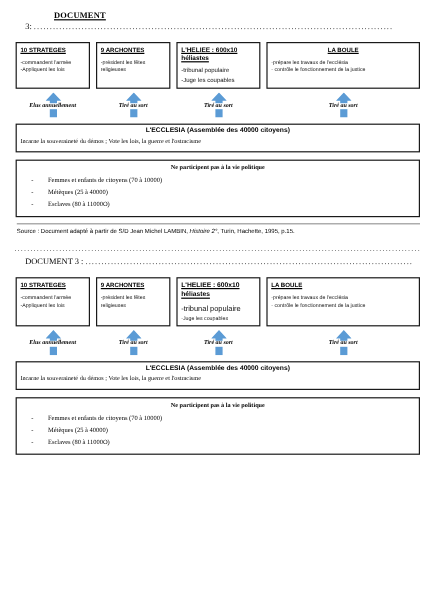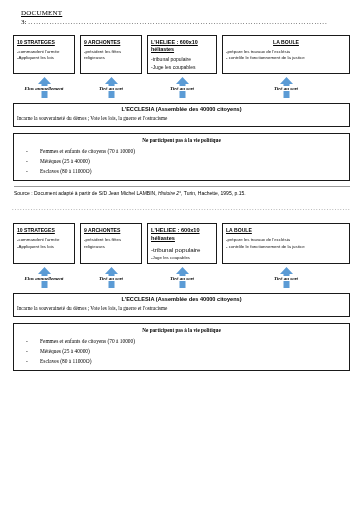--- a/index.html
+++ b/index.html
@@ -26,21 +26,22 @@
   .doc-heading {
     font-family: "Liberation Serif", serif;
     font-size: 7px;
     letter-spacing: 0.2px;
     line-height: 1.25;
     padding-left: 21px;
     padding-right: 12px;
   }
   .doc-heading .lbl {
     text-decoration: underline;
-    font-weight: 400;
+    font-weight: 700;
+    margin-left: 24px;
   }
   .dots {
     display: inline-block;
     overflow: hidden;
     white-space: nowrap;
     vertical-align: bottom;
     letter-spacing: 0.9px;
     color: #333;
   }
   .doc-heading-line2 {
@@ -312,20 +313,25 @@
     </ul>
   </div>
 
   <div class="source">
     <span>Source : Document adapté à partir de S/D Jean Michel LAMBIN,</span>
     <span class="ital">Histoire 2°</span><span>, Turin, Hachette, 1995, p.15.</span>
   </div>
 
   <div class="divider">..............................................................................................................................................</div>
 
+  <div class="doc-heading-line2">
+    <span class="lbl">DOCUMENT 3</span>
+    <span>:</span>
+    <span class="dots">.......................................................................................................</span>
+  </div>
 
   <div class="spacer-md"></div>
 
   <div class="org big">
     <div class="org-row">
 
       <div class="org-box b1">
         <div class="box-title">10 STRATEGES</div>
         <div class="box-line">-commandent l'armée</div>
         <div class="box-line">-Appliquent les lois</div>

